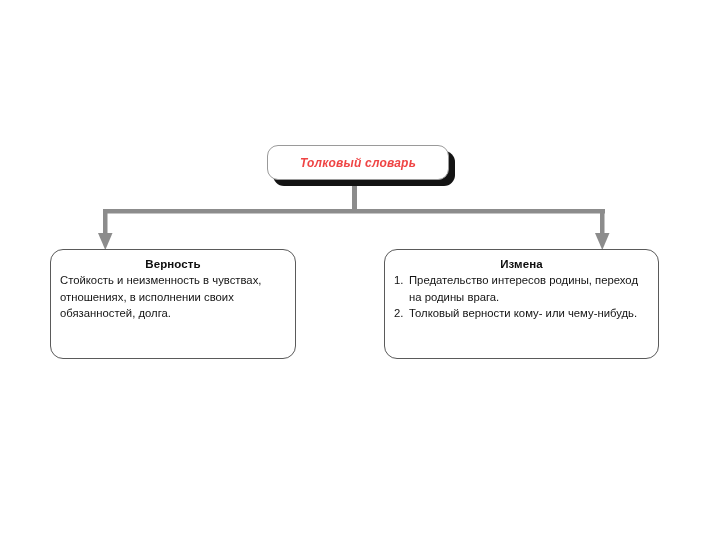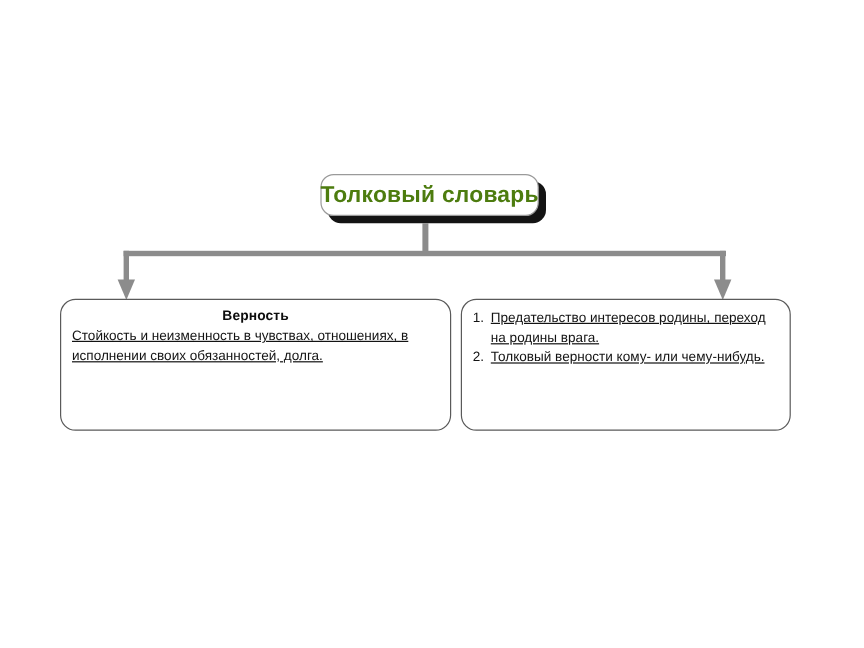--- a/index.html
+++ b/index.html
@@ -53,25 +53,26 @@
     height: 35px;
     background: #ffffff;
     border: 1px solid #9a9a9a;
     border-radius: 11px;
     box-sizing: border-box;
     display: flex;
     align-items: center;
     justify-content: center;
   }
   .root-label {
-    font-size: 19px;
+    font-size: 12px;
     font-weight: bold;
     letter-spacing: 0.2px;
-    color: #4d7c0f;
+    color: #ef4444;
     white-space: nowrap;
+    font-style: italic;
   }
 
   
   .connector-layer {
     position: absolute;
     left: 0;
     top: 0;
     width: 720px;
     height: 540px;
     pointer-events: none;
@@ -79,37 +80,36 @@
 
   
   .leaf-node {
     position: absolute;
     background: #ffffff;
     border: 1px solid #5a5a5a;
     border-radius: 13px;
     box-sizing: border-box;
     padding: 7px 9px 8px 9px;
   }
-  .leaf-node.left  { left: 50px;  top: 249px; width: 326px; height: 110px; }
+  .leaf-node.left  { left: 50px;  top: 249px; width: 246px; height: 110px; }
   .leaf-node.right { left: 384px; top: 249px; width: 275px; height: 110px; }
 
   .leaf-title {
     text-align: center;
     font-size: 11.5px;
     font-weight: bold;
     color: #0d0d0d;
     margin: 1px 0 2px 0;
     letter-spacing: 0.1px;
   }
   .leaf-body {
     font-size: 11.3px;
     line-height: 16.5px;
     color: #131313;
     text-align: left;
-    text-decoration: underline;
   }
   .leaf-body p {
     margin: 0;
   }
 
   .numbered-list {
     margin: 0;
     padding: 0;
     list-style: none;
   }
@@ -155,20 +155,21 @@
   </svg>
 
   <div class="leaf-node left">
     <div class="leaf-title">Верность</div>
     <div class="leaf-body">
       <p>Стойкость и неизменность в чувствах, отношениях, в исполнении своих обязанностей, долга.</p>
     </div>
   </div>
 
   <div class="leaf-node right">
+    <div class="leaf-title">Измена</div>
     <div class="leaf-body">
       <ul class="numbered-list">
         <li>
           <span class="num">1.</span>
           <span>Предательство интересов родины, переход на родины врага.</span>
         </li>
         <li>
           <span class="num">2.</span>
           <span>Толковый верности кому- или чему-нибудь.</span>
         </li>

